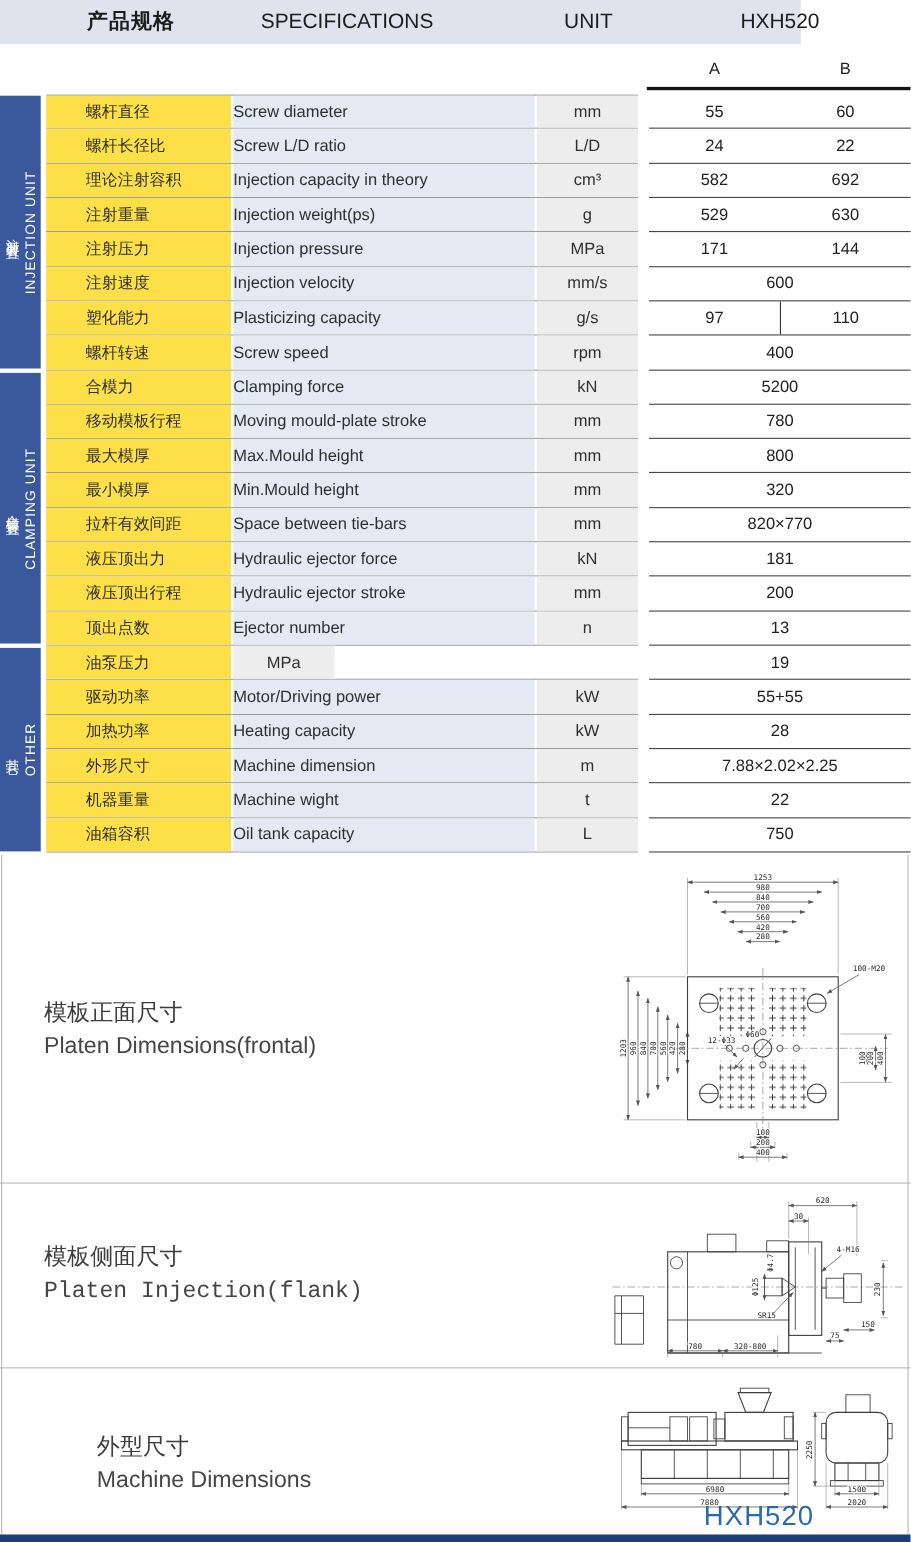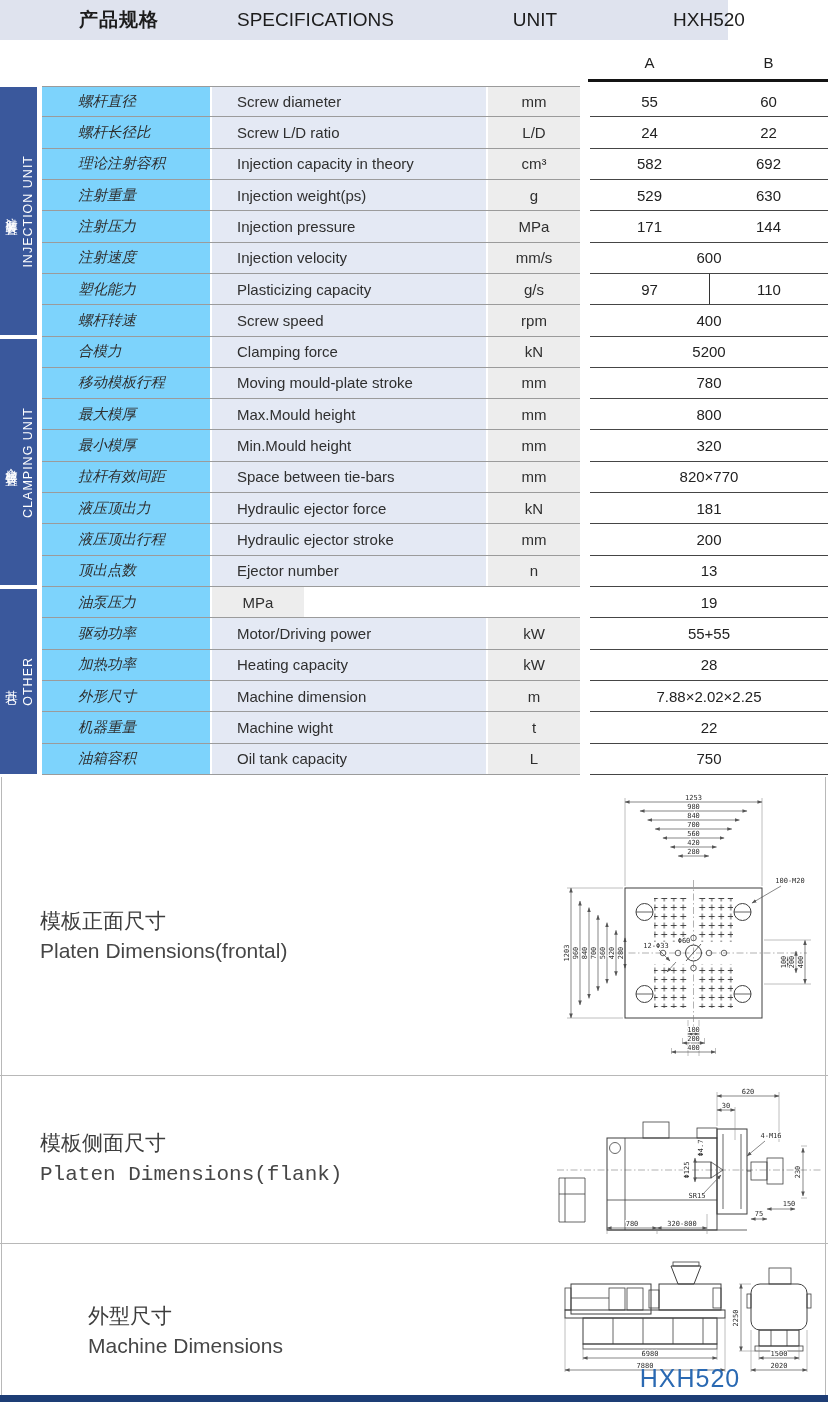--- a/index.html
+++ b/index.html
@@ -18,22 +18,22 @@
   .subhdr .a{left:0}.subhdr .b{left:119px}
   .thick{position:absolute;left:588px;top:79px;width:240px;height:3px;background:#141414;}
   
   .tbl{position:absolute;left:42px;top:86px;width:786px;}
   .row{display:flex;height:31.318px;box-sizing:border-box;}
   .seg-n{display:flex;width:538px;border-bottom:1px solid #9b9b9b;box-sizing:border-box;}
   .row.first .seg-n{border-top:1px solid #9b9b9b;}
   .seg-v{display:flex;width:238px;margin-left:10px;border-bottom:1px solid #454545;box-sizing:border-box;
          font-size:15px;color:#222;}
   .c{display:flex;align-items:center;box-sizing:border-box;}
-  .c.cn{width:168px;background:#7dd3fc;padding-left:36px;font-size:14.5px;font-style:italic;}
-  .c.en{width:274px;background:#e4e9f4;padding-left:25px;font-size:15px;margin-left:2px;}
+  .c.cn{width:168px;background:#fde047;padding-left:36px;font-size:14.5px;}
+  .c.en{width:274px;background:#e4e9f4;font-size:15px;margin-left:2px;}
   .c.unit{width:92px;background:#ededed;justify-content:center;font-size:15px;margin-left:2px;}
   .va,.vb{width:119px;display:flex;align-items:center;justify-content:center;}
   .vdiv .vb{border-left:1px solid #333;box-sizing:border-box;}
   .vspan{width:238px;display:flex;align-items:center;justify-content:center;}
   
   .side{position:absolute;left:0;width:37px;background:#3a589c;display:flex;flex-direction:row;
         align-items:center;justify-content:center;}
   .side .cnv{writing-mode:vertical-rl;text-orientation:upright;font-size:12.5px;color:#fff;letter-spacing:2px;}
   .side .env{writing-mode:vertical-rl;transform:rotate(180deg);font-size:12.5px;color:#fff;
              letter-spacing:1px;white-space:nowrap;margin-left:1px;}
@@ -320,21 +320,21 @@
   <div class="sections"></div>
   <div class="secline" style="top:1075px;"></div>
   <div class="secline" style="top:1243px;"></div>
 
   <div class="stitle" style="top:906px;">
     <div class="t-cn">模板正面尺寸</div>
     <div class="t-en">Platen Dimensions(frontal)</div>
   </div>
   <div class="stitle" style="top:1130px;font-family:Liberation Mono, monospace;">
     <div class="t-cn">模板侧面尺寸</div>
-    <div class="t-en">Platen Dimensions(flank)</div>
+    <div class="t-en">Platen Injection(flank)</div>
   </div>
   <div class="stitle" style="top:1301px;margin-left:48px;">
     <div class="t-cn">外型尺寸</div>
     <div class="t-en">Machine Dimensions</div>
   </div>
 
   <svg class="diag" style="left:555px;top:786px;" width="270" height="288" viewBox="0 0 270 288">
     <defs>
       <marker id="ar" markerWidth="8" markerHeight="8" refX="6.5" refY="4" orient="auto-start-reverse">
         <path d="M0 1.4 L7 4 L0 6.6 z" fill="#555"></path>

